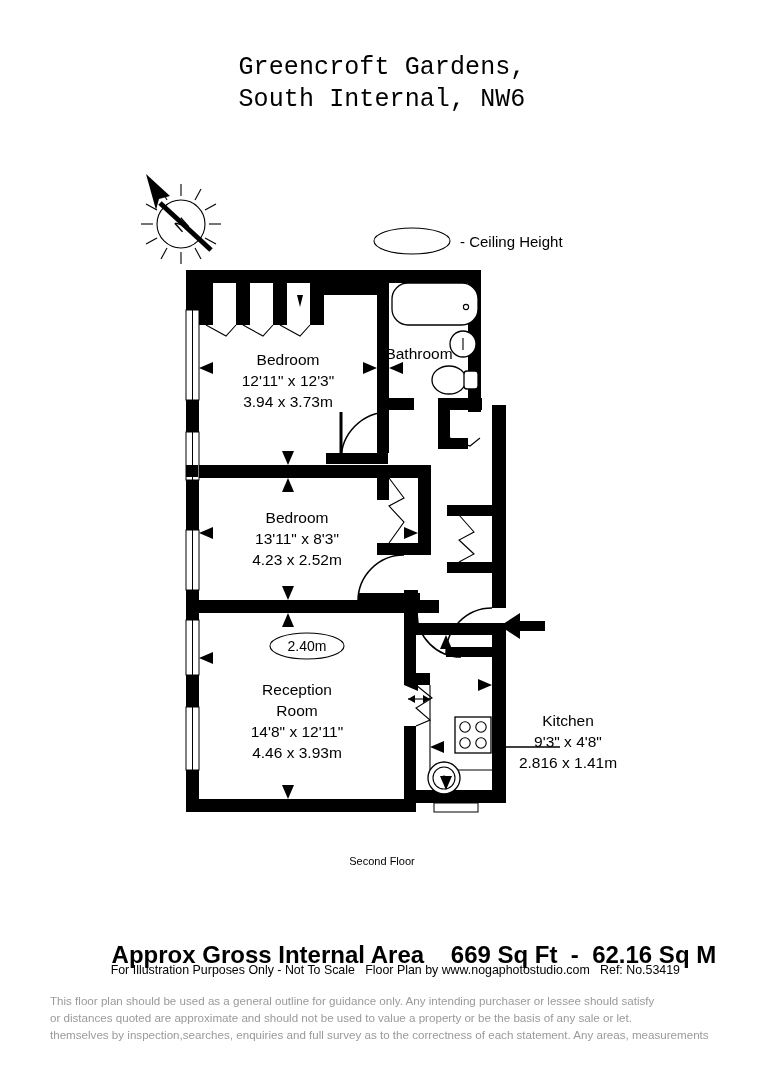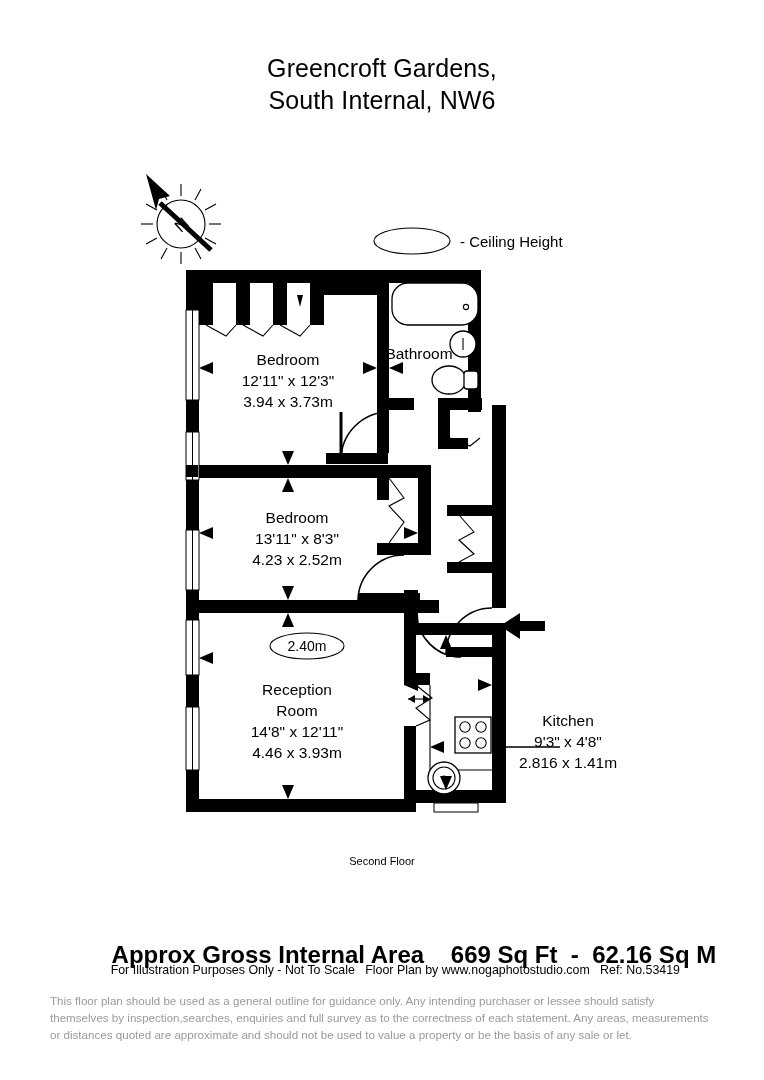--- a/index.html
+++ b/index.html
@@ -21,20 +21,21 @@
     width: 764px;
     height: 1080px;
   }
   .title-block {
     position: absolute;
     top: 52px;
     left: 0;
     width: 764px;
     text-align: center;
     line-height: 1.28;
+    font-family: Liberation Mono, monospace;
   }
   .title-line {
     font-size: 25px;
     font-weight: 400;
     letter-spacing: 0.1px;
   }
   .plan-area {
     position: absolute;
     top: 150px;
     left: 0;
@@ -381,17 +382,17 @@
   <div class="floor-caption">Second Floor</div>
 
   <div class="area-line">
     <span>Approx Gross Internal Area</span><span>&nbsp;&nbsp;&nbsp;&nbsp;</span><span>669 Sq Ft  -  62.16 Sq M</span>
   </div>
 
   <div class="attrib-line">For Illustration Purposes Only - Not To Scale   Floor Plan by www.nogaphotostudio.com   Ref: No.53419</div>
 
   <div class="disclaimer">
     <div>This floor plan should be used as a general outline for guidance only. Any intending purchaser or lessee should satisfy</div>
+    <div>or distances quoted are approximate and should not be used to value a property or be the basis of any sale or let.</div>
     <div>themselves by inspection,searches, enquiries and full survey as to the correctness of each statement. Any areas, measurements</div>
-    <div>or distances quoted are approximate and should not be used to value a property or be the basis of any sale or let.</div>
   </div>
 
 </div>
 
 </body></html>

